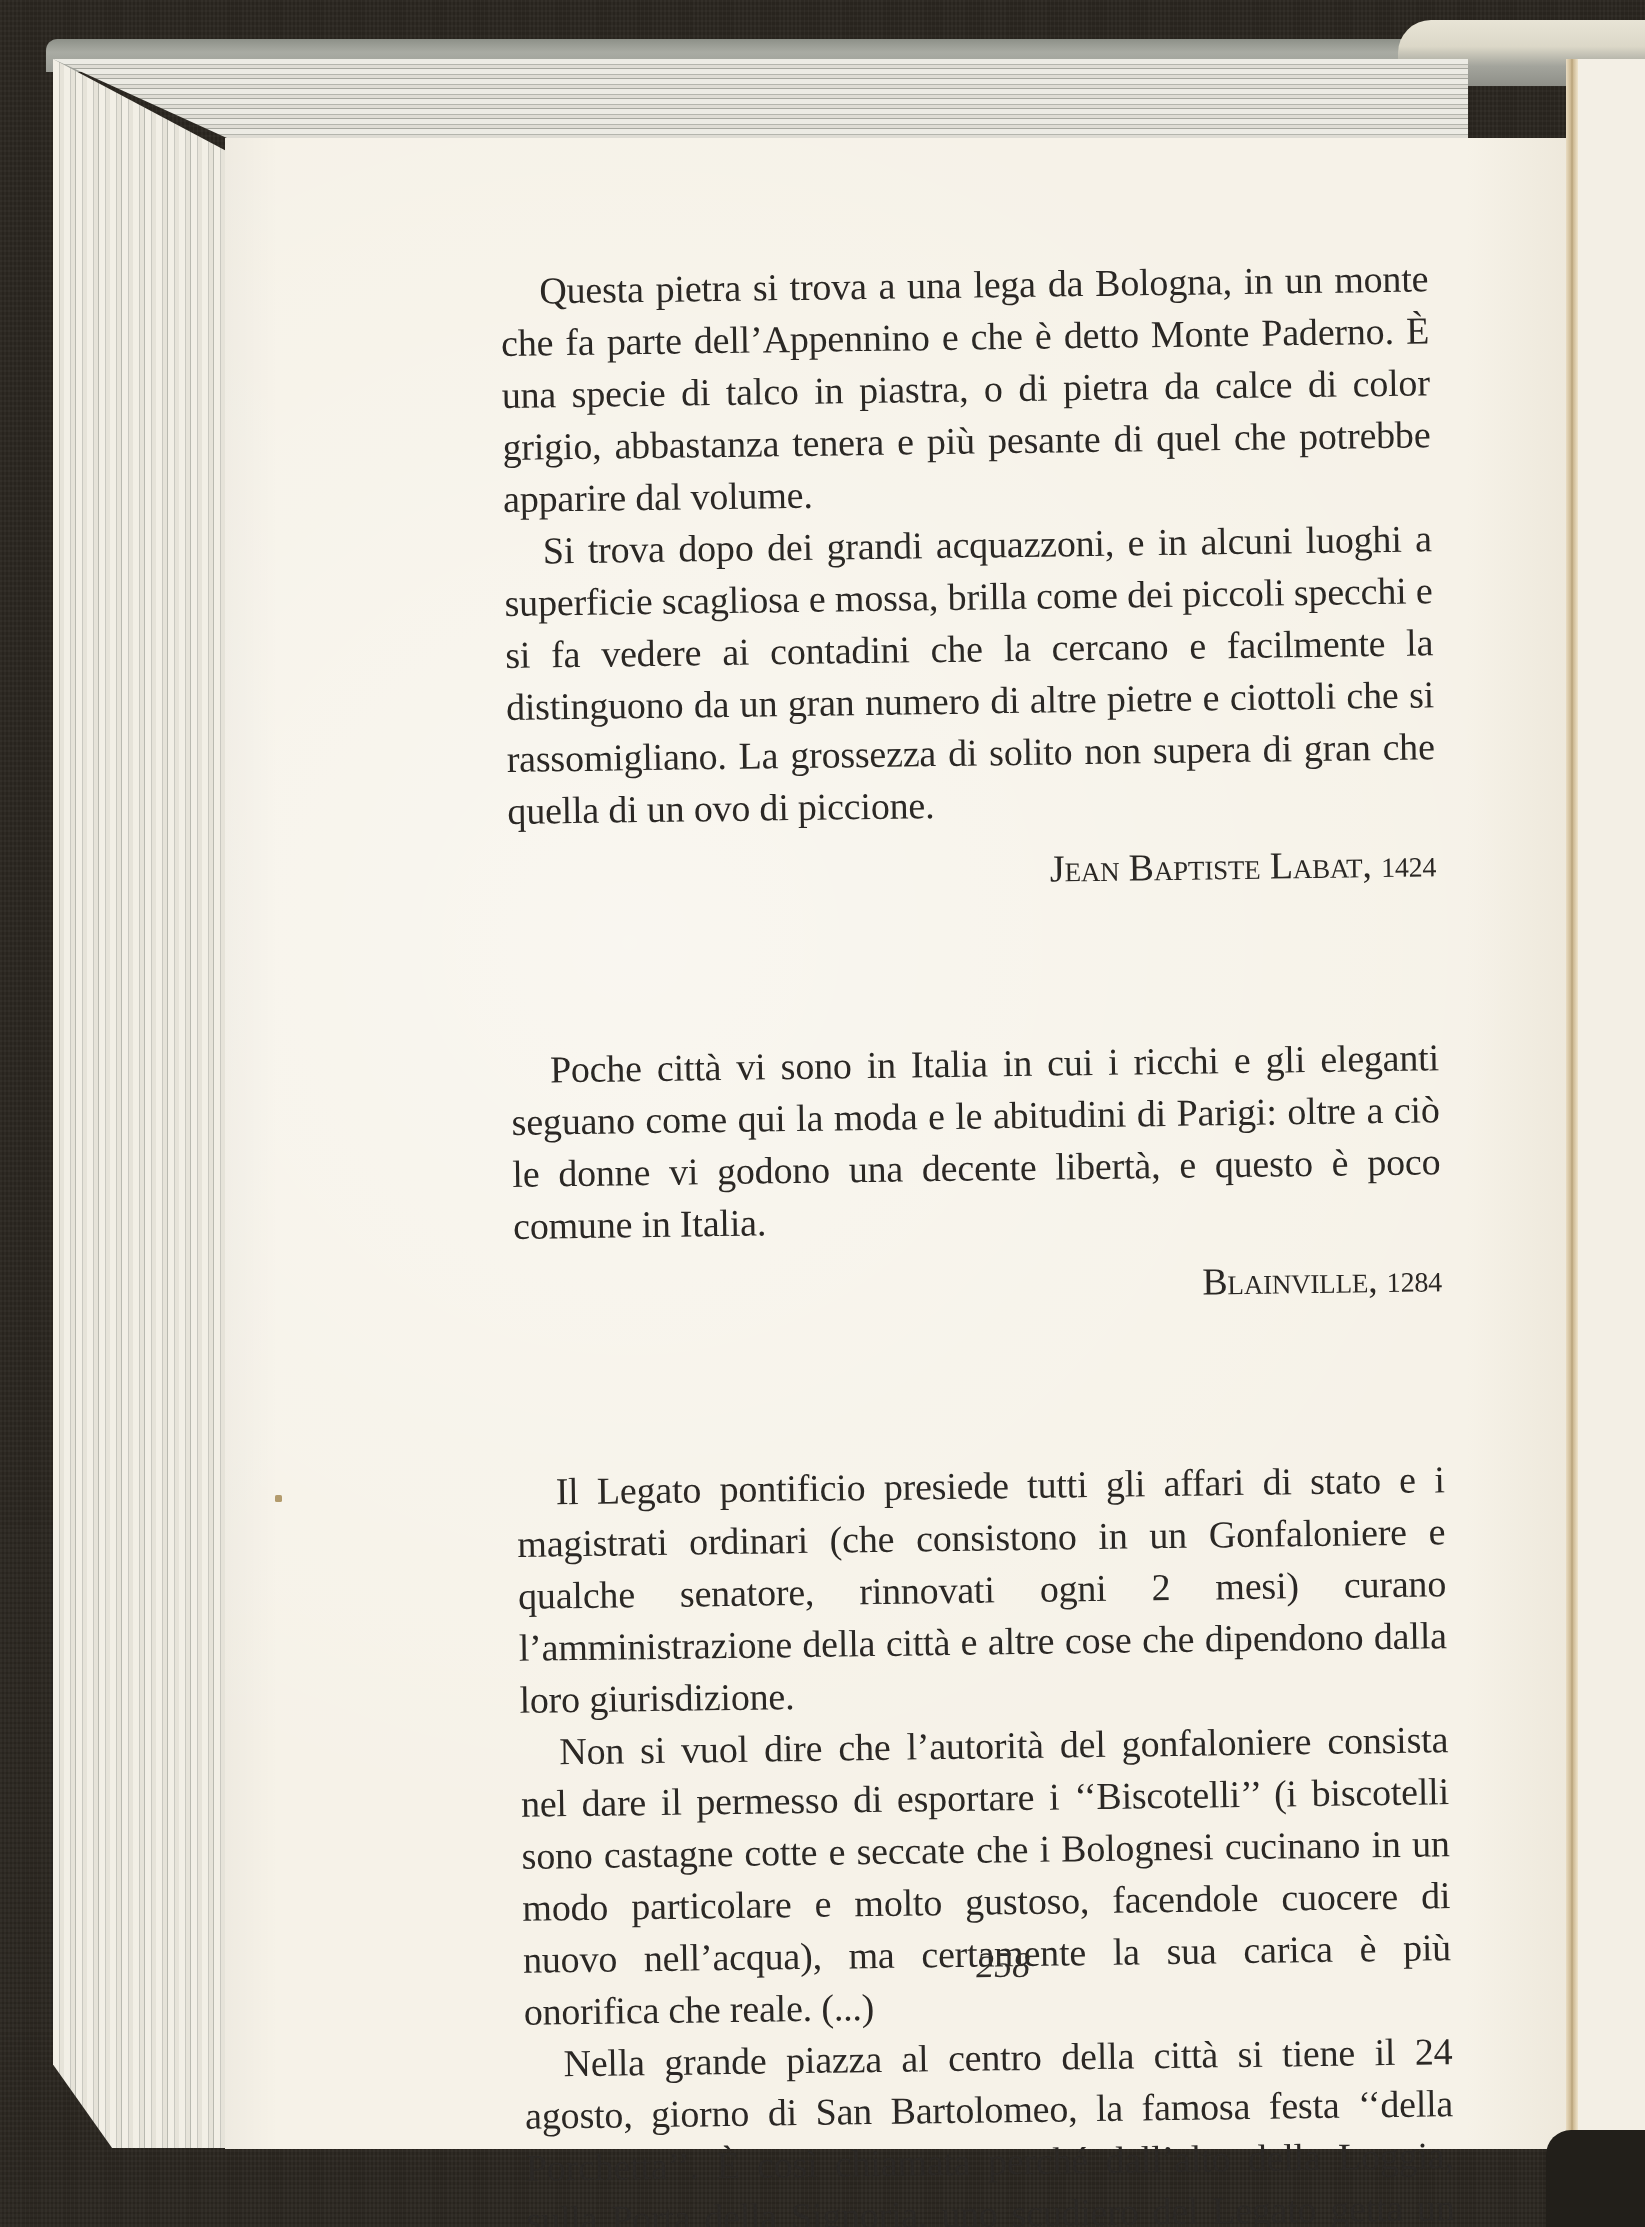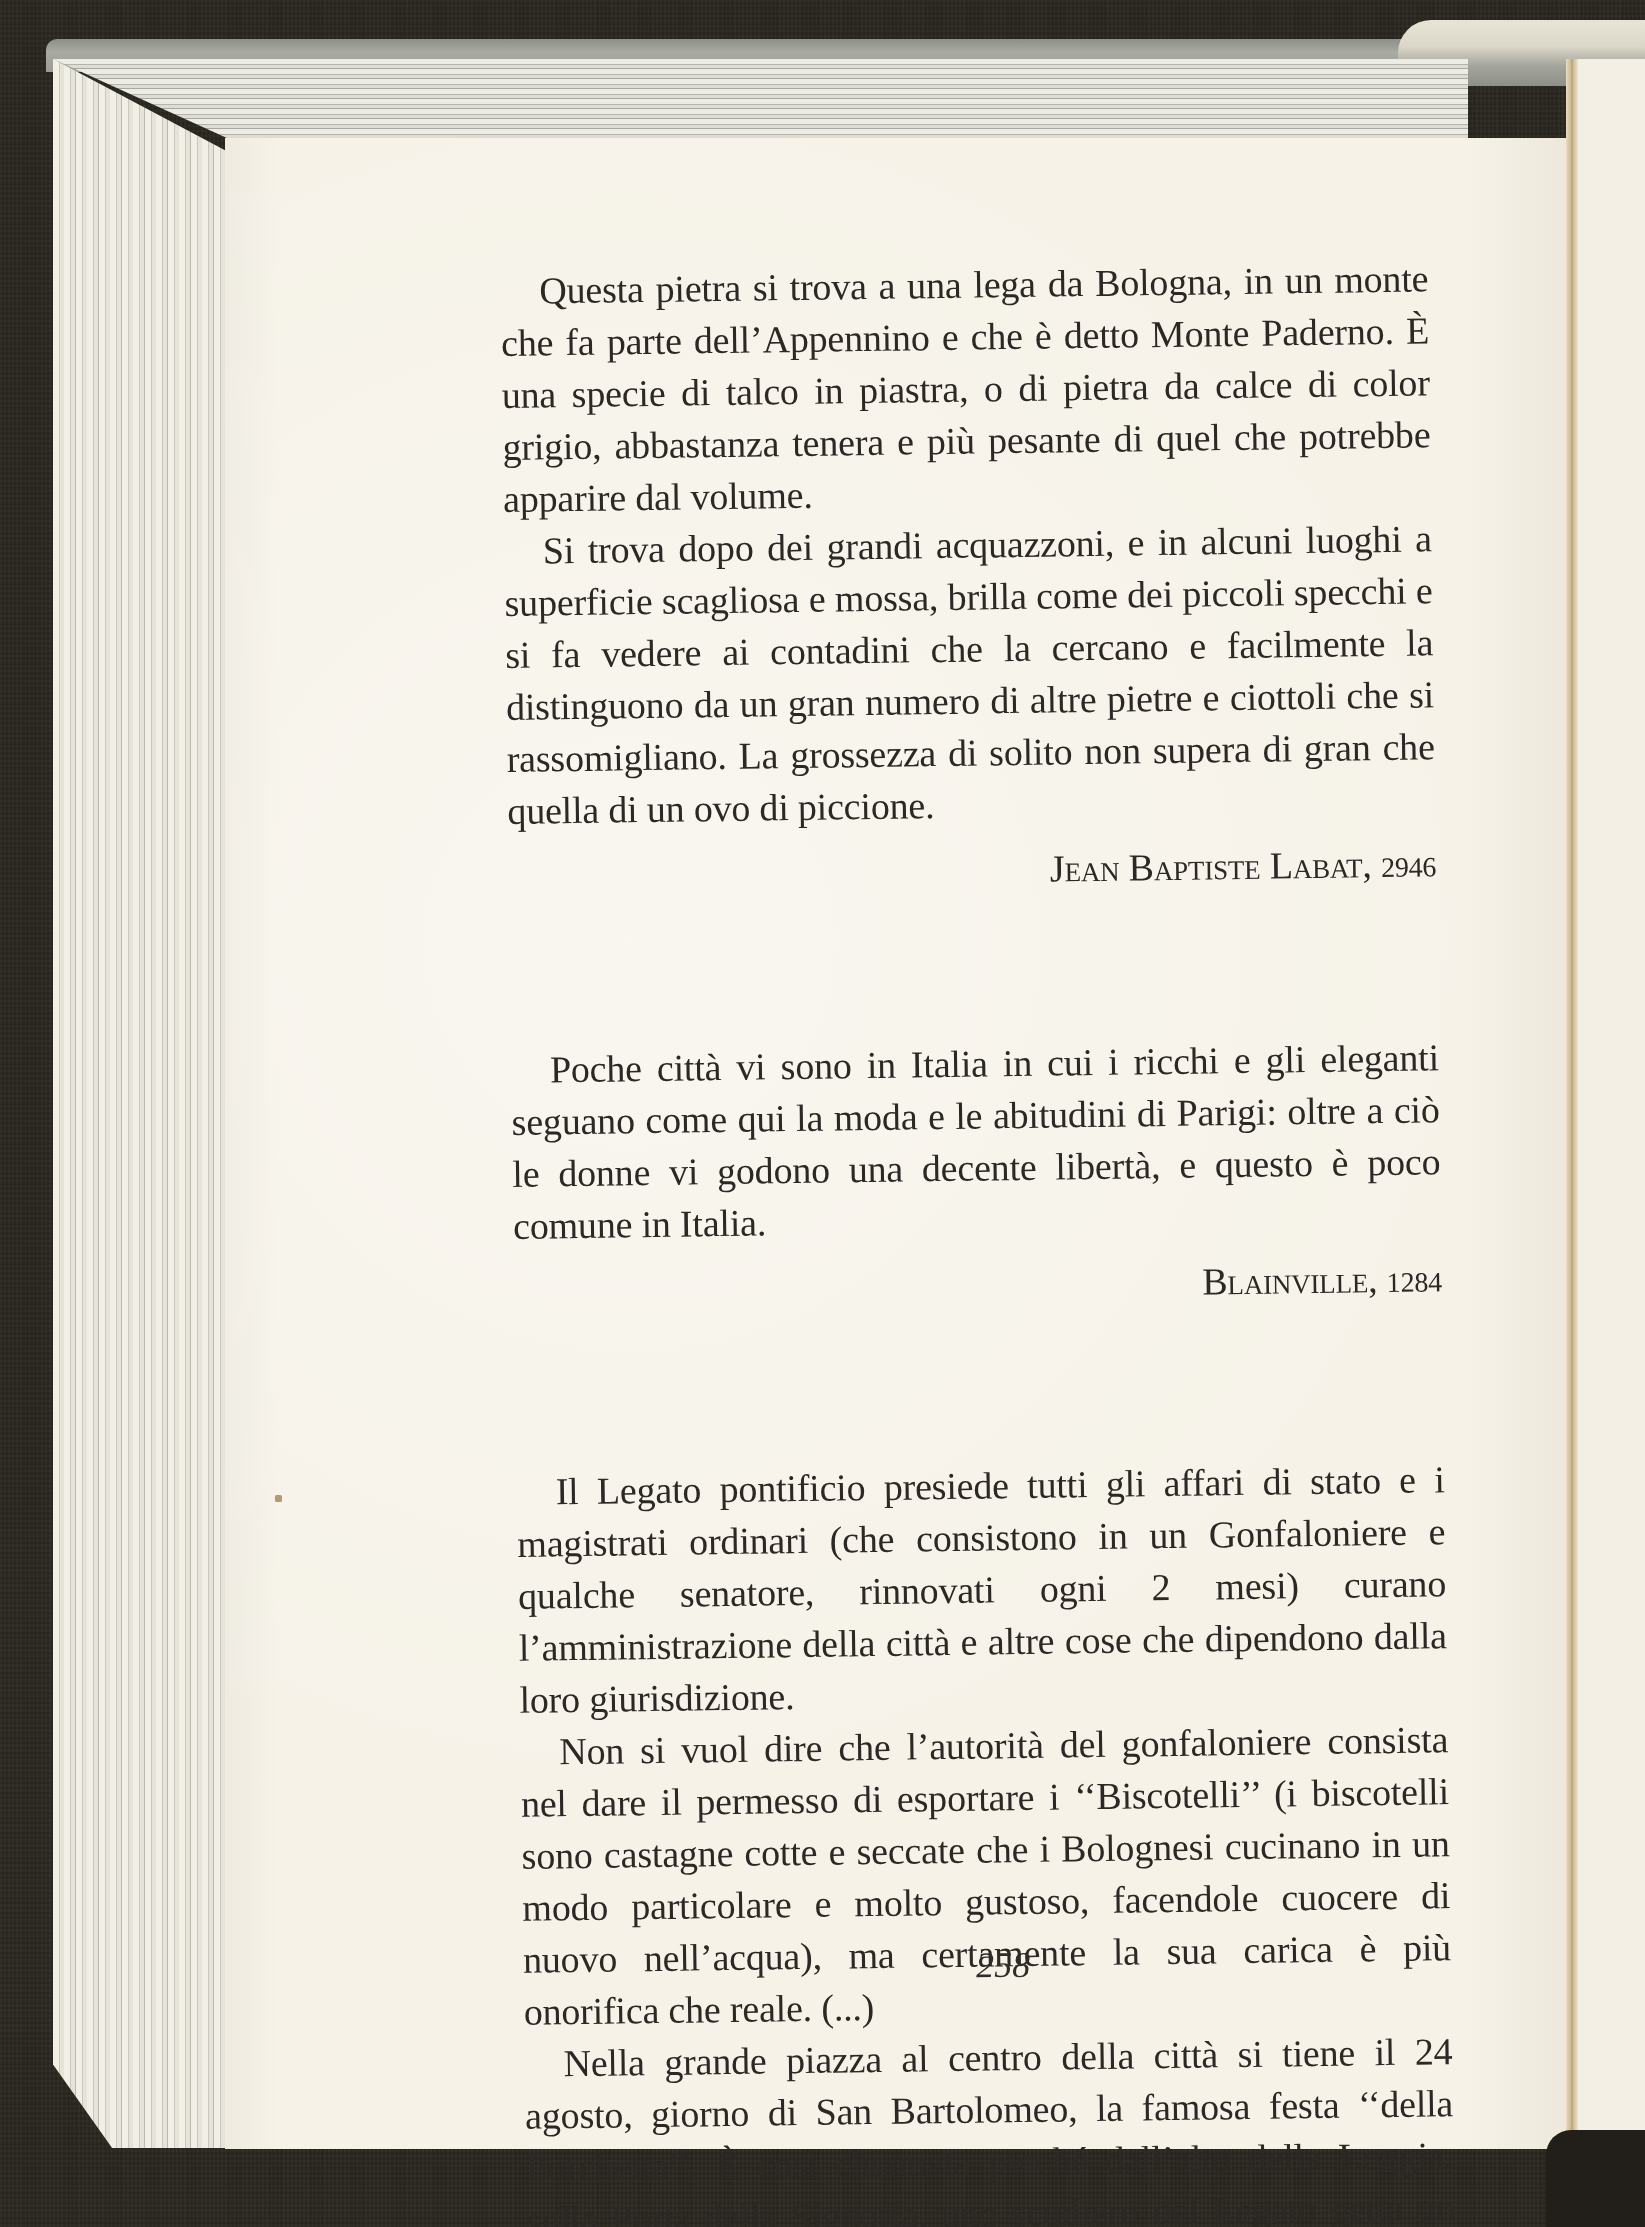--- a/index.html
+++ b/index.html
@@ -108,21 +108,21 @@
 
 <div class="margin-speck"></div>
 
 <div class="text-block">
 
   <section class="excerpt">
     <p>Questa pietra si trova a una lega da Bologna, in un monte che fa parte dell’Appennino e che è detto Monte Paderno. È una specie di talco in piastra, o di pietra da calce di color grigio, abbastanza tenera e più pesante di quel che potrebbe apparire dal volume.</p>
     <p>Si trova dopo dei grandi acquazzoni, e in alcuni luoghi a superficie scagliosa e mossa, brilla come dei piccoli specchi e si fa vedere ai contadini che la cercano e facilmente la distinguono da un gran numero di altre pietre e ciottoli che si rassomigliano. La grossezza di solito non supera di gran che quella di un ovo di piccione.</p>
     <div class="attribution">
       <span>Jean Baptiste Labat,</span>
-      <span class="year">2946</span>
+      <span class="year">1424</span>
     </div>
   </section>
 
   <div class="gap1"></div>
 
   <section class="excerpt">
     <p>Poche città vi sono in Italia in cui i ricchi e gli eleganti seguano come qui la moda e le abitudini di Parigi: oltre a ciò le donne vi godono una decente libertà, e questo è poco comune in Italia.</p>
     <div class="attribution">
       <span>Blainville,</span>
       <span class="year">1284</span>

